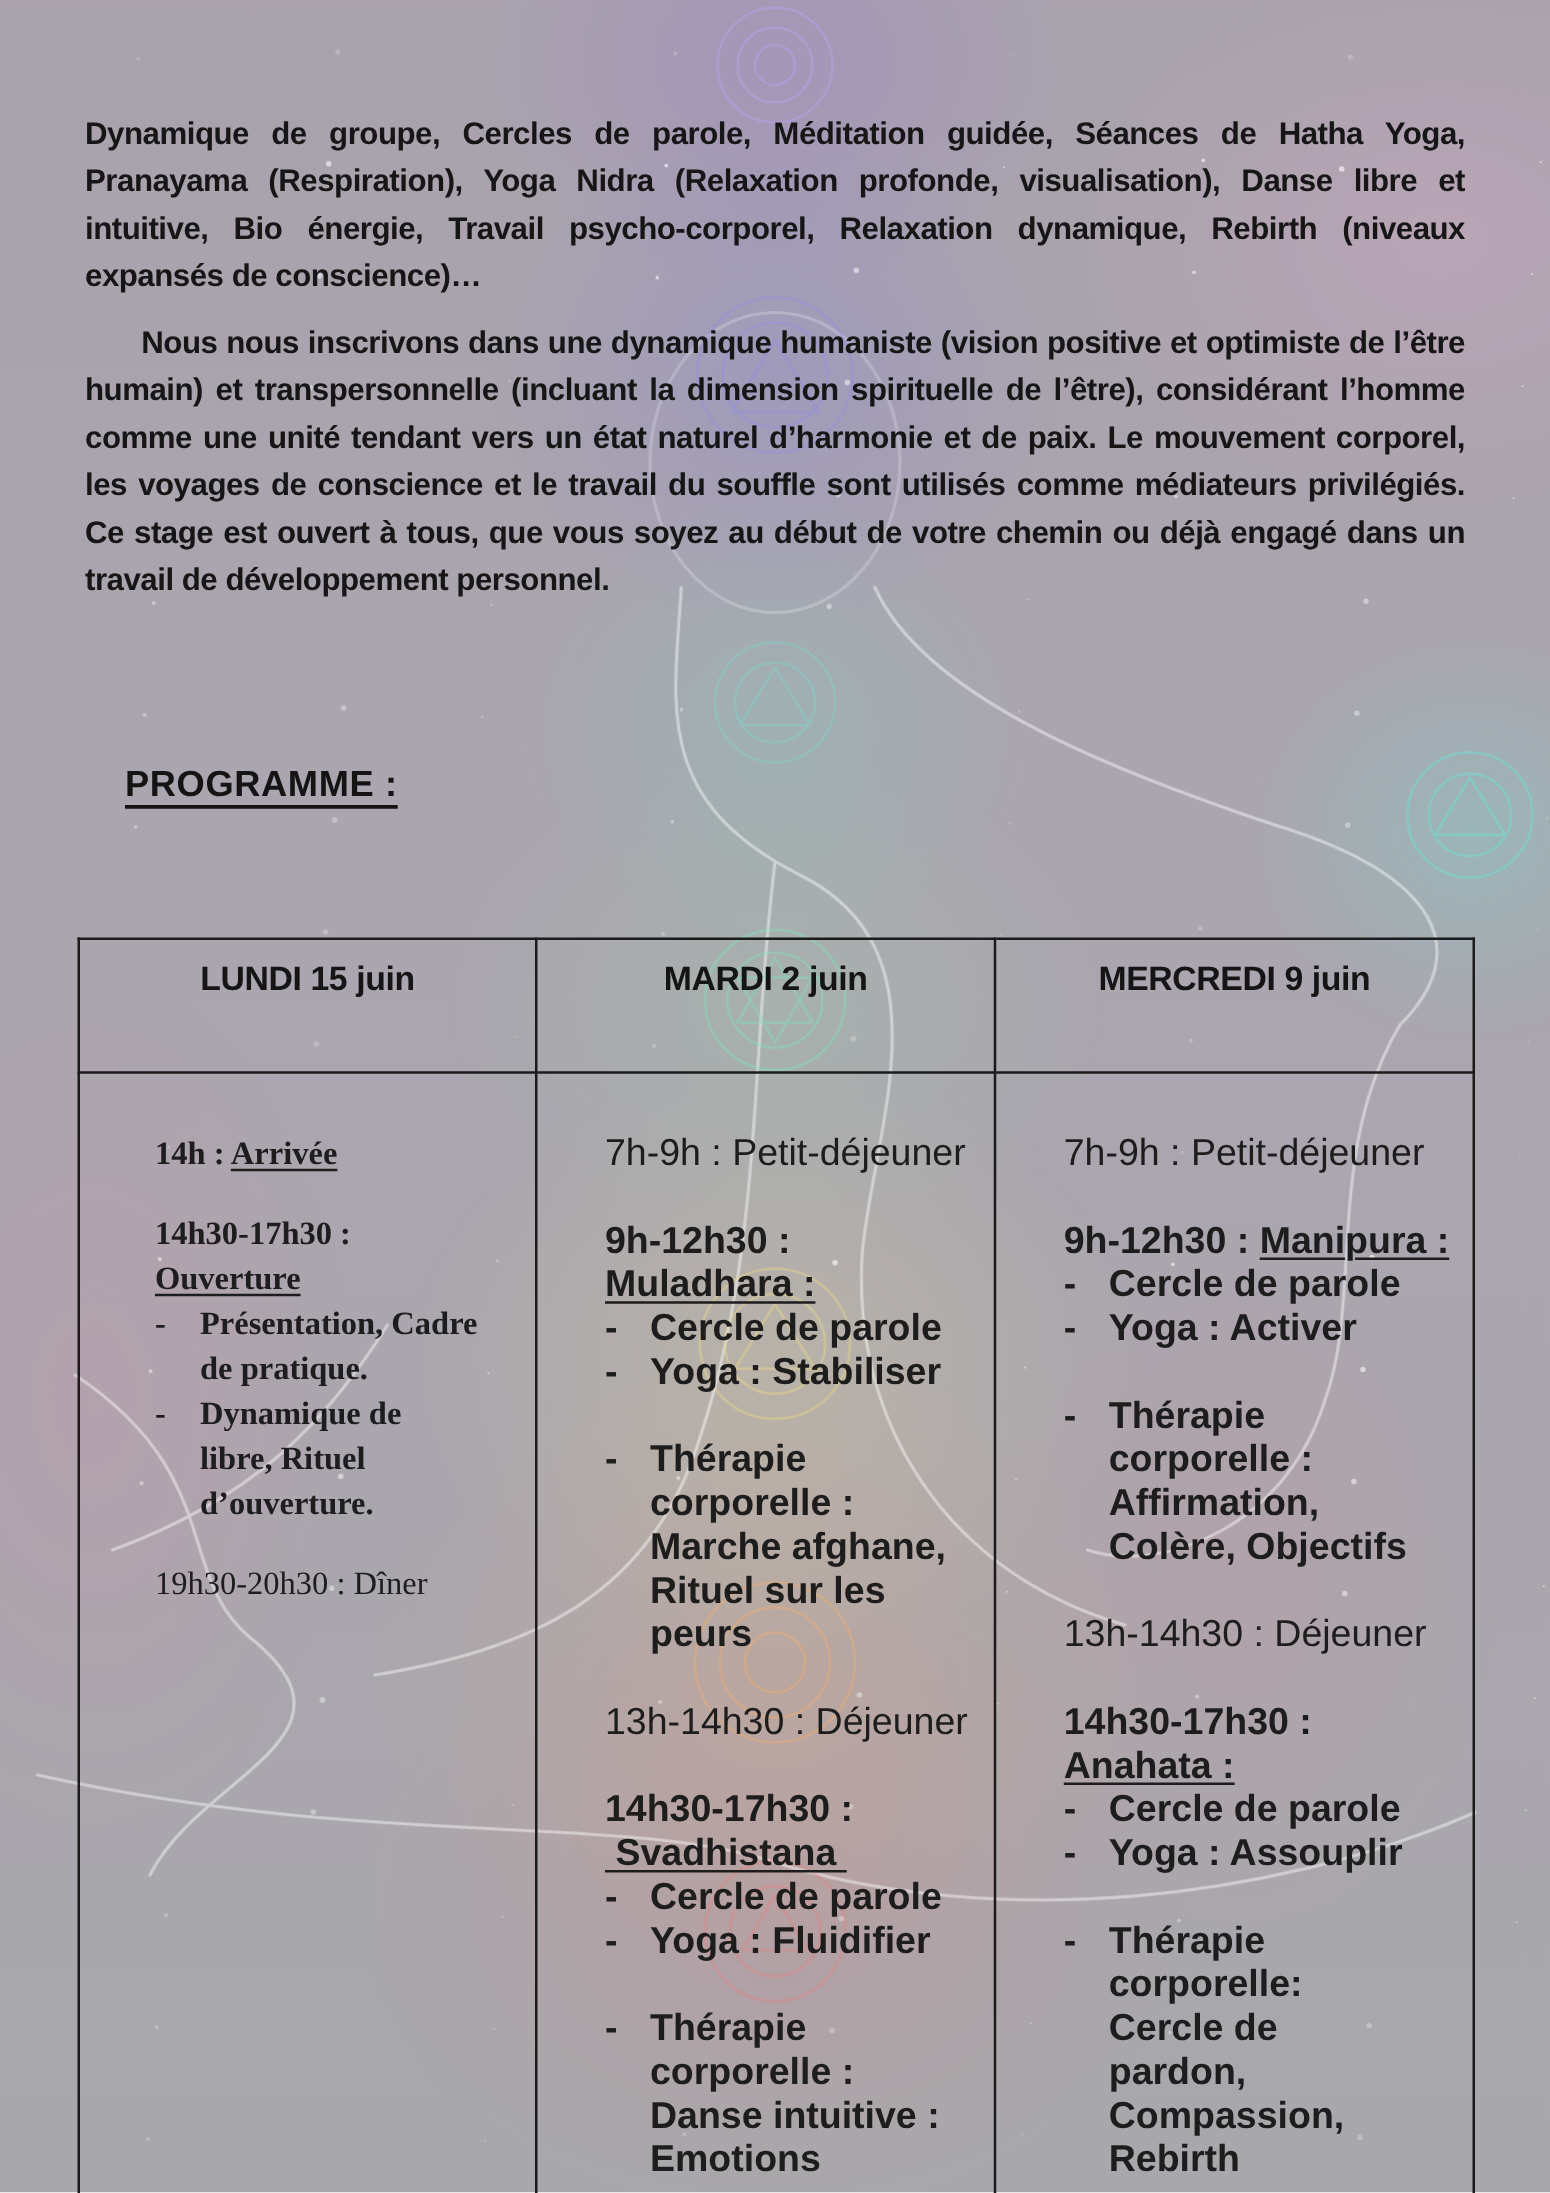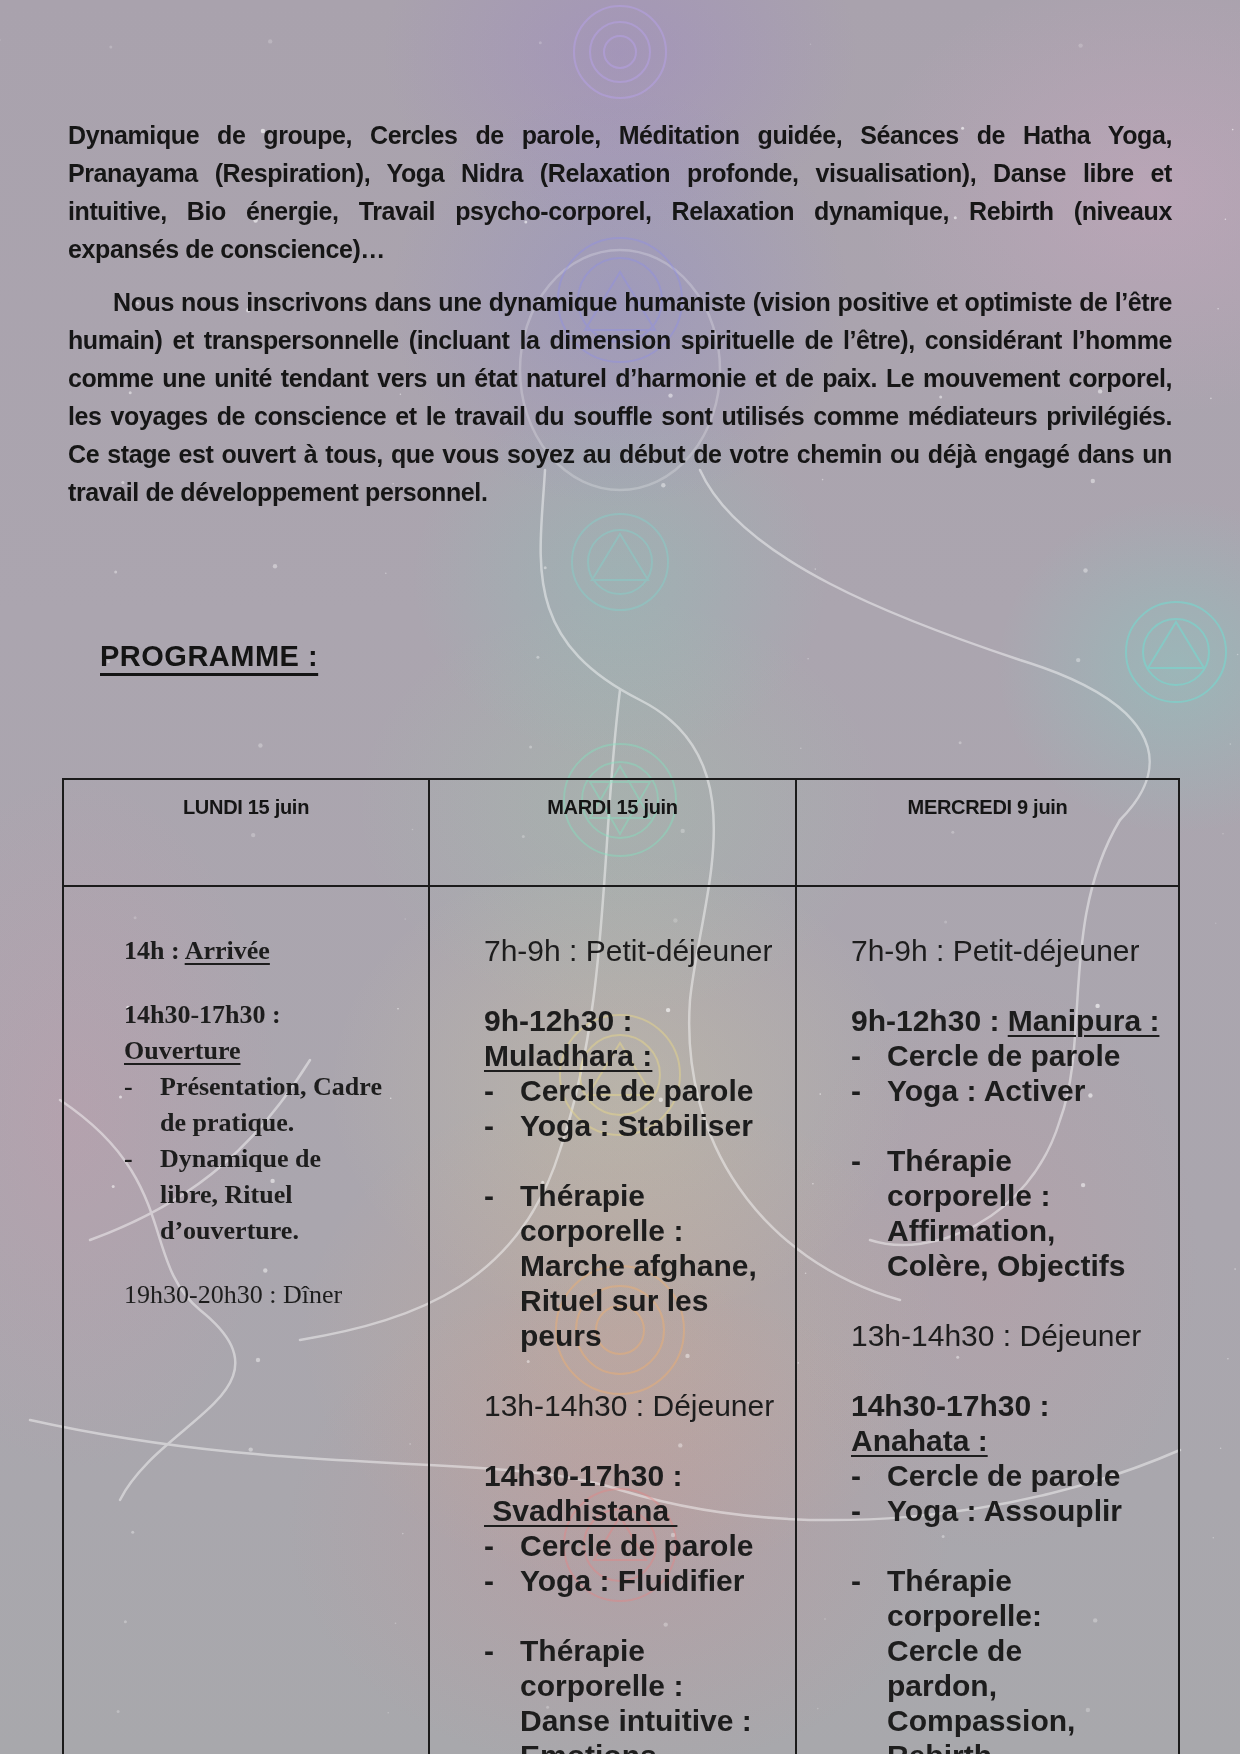--- a/index.html
+++ b/index.html
@@ -18,21 +18,21 @@
       radial-gradient(260px 240px at 95% 38%, rgba(110,230,210,0.26), rgba(110,230,210,0) 70%),
       radial-gradient(380px 300px at 50% 46%, rgba(150,230,170,0.18), rgba(150,230,170,0) 70%),
       radial-gradient(420px 340px at 50% 62%, rgba(235,225,150,0.22), rgba(235,225,150,0) 70%),
       radial-gradient(460px 360px at 50% 76%, rgba(245,175,115,0.20), rgba(245,175,115,0) 70%),
       radial-gradient(480px 360px at 50% 87%, rgba(235,120,120,0.16), rgba(235,120,120,0) 70%),
       radial-gradient(300px 500px at 6% 64%, rgba(230,140,170,0.16), rgba(230,140,170,0) 70%),
       radial-gradient(300px 420px at 80% 72%, rgba(230,130,140,0.12), rgba(230,130,140,0) 70%),
       linear-gradient(180deg, #a9a2ad 0%, #aba5af 35%, #aaa6ae 70%, #a8a8ac 100%);
   }
   .bg-art { position:absolute; inset:0; pointer-events:none; }
-  .content { position:absolute; inset:0;margin-top:28px; }
+  .content { position:absolute; inset:0; }
 
   .para {
     position:absolute;
     left:68px; width:1104px;
     margin:0;
     font-weight:bold;
     font-size:25px;
     line-height:38px;
     letter-spacing:-0.4px;
     text-align:justify;
@@ -64,21 +64,21 @@
   table.prog th, table.prog td {
     border:2px solid #1b1b1b;
     vertical-align:top;
     background:transparent;
   }
   table.prog { border-bottom:3px solid #1b1b1b; }
   col.c1 { width:366px; } col.c2 { width:367px; } col.c3 { width:383px; }
   th.day {
     height:88px;
     padding-top:16px;
-    font-size:20px;
+    font-size:27px;
     font-weight:bold;
     letter-spacing:-0.3px;
     text-align:center;
     color:#151515;
   }
   td.daycol { height:856px; padding:46px 18px 0 54px; }
   td.col0 { padding-left:60px; }
 
   .line { font-size:30px; line-height:35px; color:#1d1d1d; }
   td.col0 .line { line-height:36px; font-size:26px;font-family:Liberation Serif, serif; }
@@ -277,21 +277,21 @@
 
     <table class="prog">
       <colgroup>
           <col class="c1">
           <col class="c2">
           <col class="c3">
         </colgroup>
       <thead>
         <tr>
           <th class="day">LUNDI 15 juin</th>
-          <th class="day">MARDI 15 juin</th>
+          <th class="day">MARDI 2 juin</th>
           <th class="day">MERCREDI 9 juin</th>
         </tr>
       </thead>
       <tbody>
         <tr>
           <td class="daycol col0">
               <div class="line b"><span>14h : </span><span class="u">Arrivée</span></div>
               <div class="spacer"></div>
               <div class="line b"><span>14h30-17h30 :</span></div>
               <div class="line b"><span class="u">Ouverture</span></div>

